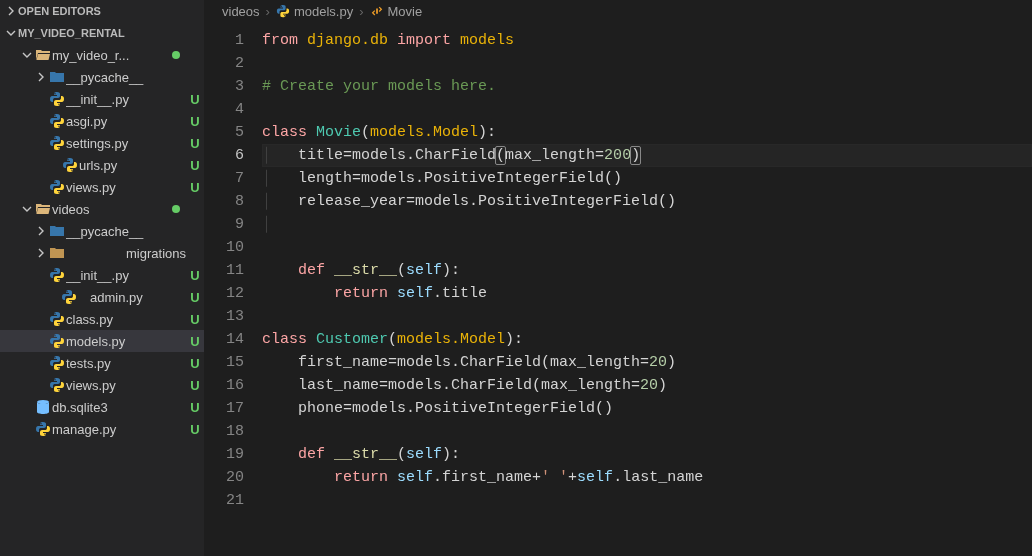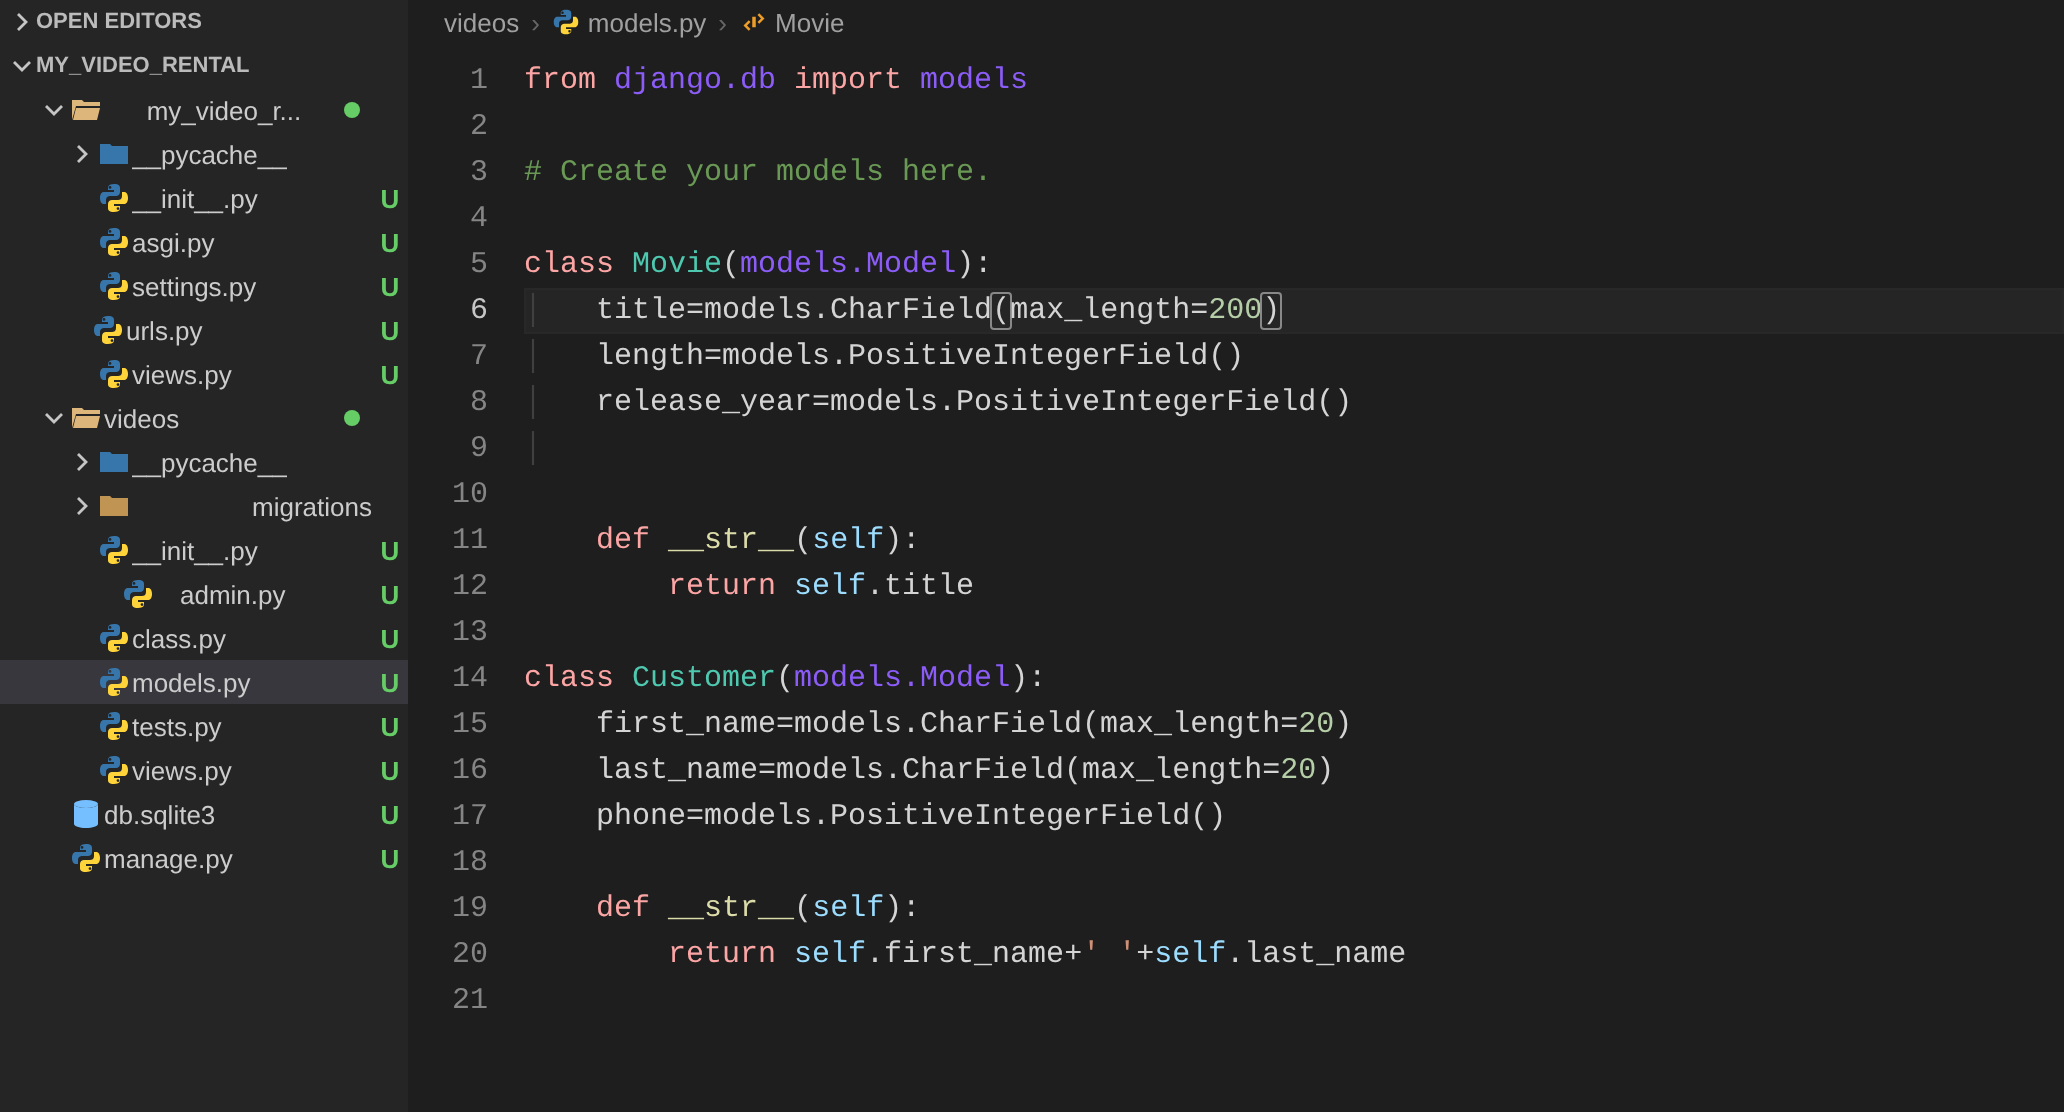--- a/index.html
+++ b/index.html
@@ -18,21 +18,21 @@
 .dot { width:8px; height:8px; border-radius:50%; background:#6c6; margin-right:6px; }
 .editor { flex:1; display:flex; flex-direction:column; background:#1e1e1e; }
 .breadcrumb { display:flex; align-items:center; height:22px; padding:0 18px; color:#a0a0a0; font-size:13px; gap:4px; }
 .breadcrumb .sep { color:#666; margin:0 2px; }
 .editor-body { flex:1; display:flex; font-family:Consolas,'Courier New',monospace; font-size:15px; line-height:23px; }
 .gutter { width:58px; text-align:right; color:#858585; padding-right:18px; padding-top:7px; }
 .code { flex:1; padding-top:7px; white-space:pre; color:#d4d4d4; }
 .gut-line { height:23px; }
 .code-line { height:23px; }
 .code-line.cur { background:rgba(255,255,255,0.03); box-shadow:inset 0 0 0 1px #282828; }
-.tok-kw{color:#fca5a5;} .tok-mod{color:#8b5cf6;font-family:Liberation Mono, monospace;} .tok-cmt{color:#6a9955;} .tok-cls{color:#4ec9b0;}
+.tok-kw{color:#fca5a5;} .tok-mod{color:#eab308;font-family:Liberation Mono, monospace;} .tok-cmt{color:#6a9955;} .tok-cls{color:#4ec9b0;}
 .tok-fn{color:#dcdcaa;} .tok-self{color:#9cdcfe;} .tok-num{color:#b5cea8;} .tok-str{color:#ce9178;}
 .tok-par{color:#d4d4d4;} .tok-bhl{border:1px solid #888;border-radius:2px;margin:-1px;}
 .ind{color:#404040;}
 svg { display:block; }
 .icon-py svg path.snake1{fill:#3776ab;} .icon-py svg path.snake2{fill:#ffd43b;}
 .icon-folder svg{fill:#c09553;} .icon-folder.open svg{fill:#dcb67a;}
 .icon-folder.pkg svg{fill:#3776ab;}
 .icon-db svg{fill:#75beff;}
 .sym-class svg{fill:#ee9d28;}
 </style>
@@ -50,21 +50,21 @@
   </div>
   <div class="section-hdr">
     <span class="chev">
         <svg width="10" height="10" viewBox="0 0 10 10">
           <path d="M1 3l4 4 4-4" stroke="#c5c5c5" stroke-width="1.4" fill="none"></path>
         </svg>
       </span>
     <span>MY_VIDEO_RENTAL</span>
   </div>
   <div class="tree" id="tree">
-      <div class="tree-row" style="padding-left: 20px; text-align: center;">
+      <div class="tree-row" style="padding-left: 20px;">
         <span class="chev">
           <svg width="10" height="10" viewBox="0 0 10 10">
             <path d="M1 3l4 4 4-4" stroke="#c5c5c5" stroke-width="1.4" fill="none"></path>
           </svg>
         </span>
         <span class="icon icon-folder open">
           <svg width="16" height="16" viewBox="0 0 16 16">
             <path d="M1 3h5l1 1h8v2H3l-2 7zM3 7h12l-1.5 6H1.5z"></path>
           </svg>
         </span>
@@ -112,21 +112,21 @@
         <span class="chev"></span>
         <span class="icon icon-py">
           <svg width="16" height="16" viewBox="0 0 16 16">
             <path class="snake1" d="M8 1c-3 0-3 1.5-3 2v1h3v1H3c-1 0-2 .8-2 3s1 3 2 3h1v-2c0-1.5 1-2 2-2h3c1 0 2-.7 2-2V3c0-1-.5-2-3-2zM6 2a.7.7 0 110 1.4.7.7 0 010-1.4z"></path>
             <path class="snake2" d="M8 15c3 0 3-1.5 3-2v-1H8v-1h5c1 0 2-.8 2-3s-1-3-2-3h-1v2c0 1.5-1 2-2 2H7c-1 0-2 .7-2 2v2c0 1 .5 2 3 2zm2-1a.7.7 0 110-1.4.7.7 0 010 1.4z"></path>
           </svg>
         </span>
         <span class="label">settings.py</span>
         <span class="status U">U</span>
       </div>
-      <div class="tree-row" style="padding-left: 31px;">
+      <div class="tree-row" style="padding-left: 47px;">
         <span class="chev"></span>
         <span class="icon icon-py">
           <svg width="16" height="16" viewBox="0 0 16 16">
             <path class="snake1" d="M8 1c-3 0-3 1.5-3 2v1h3v1H3c-1 0-2 .8-2 3s1 3 2 3h1v-2c0-1.5 1-2 2-2h3c1 0 2-.7 2-2V3c0-1-.5-2-3-2zM6 2a.7.7 0 110 1.4.7.7 0 010-1.4z"></path>
             <path class="snake2" d="M8 15c3 0 3-1.5 3-2v-1H8v-1h5c1 0 2-.8 2-3s-1-3-2-3h-1v2c0 1.5-1 2-2 2H7c-1 0-2 .7-2 2v2c0 1 .5 2 3 2zm2-1a.7.7 0 110-1.4.7.7 0 010 1.4z"></path>
           </svg>
         </span>
         <span class="label">urls.py</span>
         <span class="status U">U</span>
       </div>

